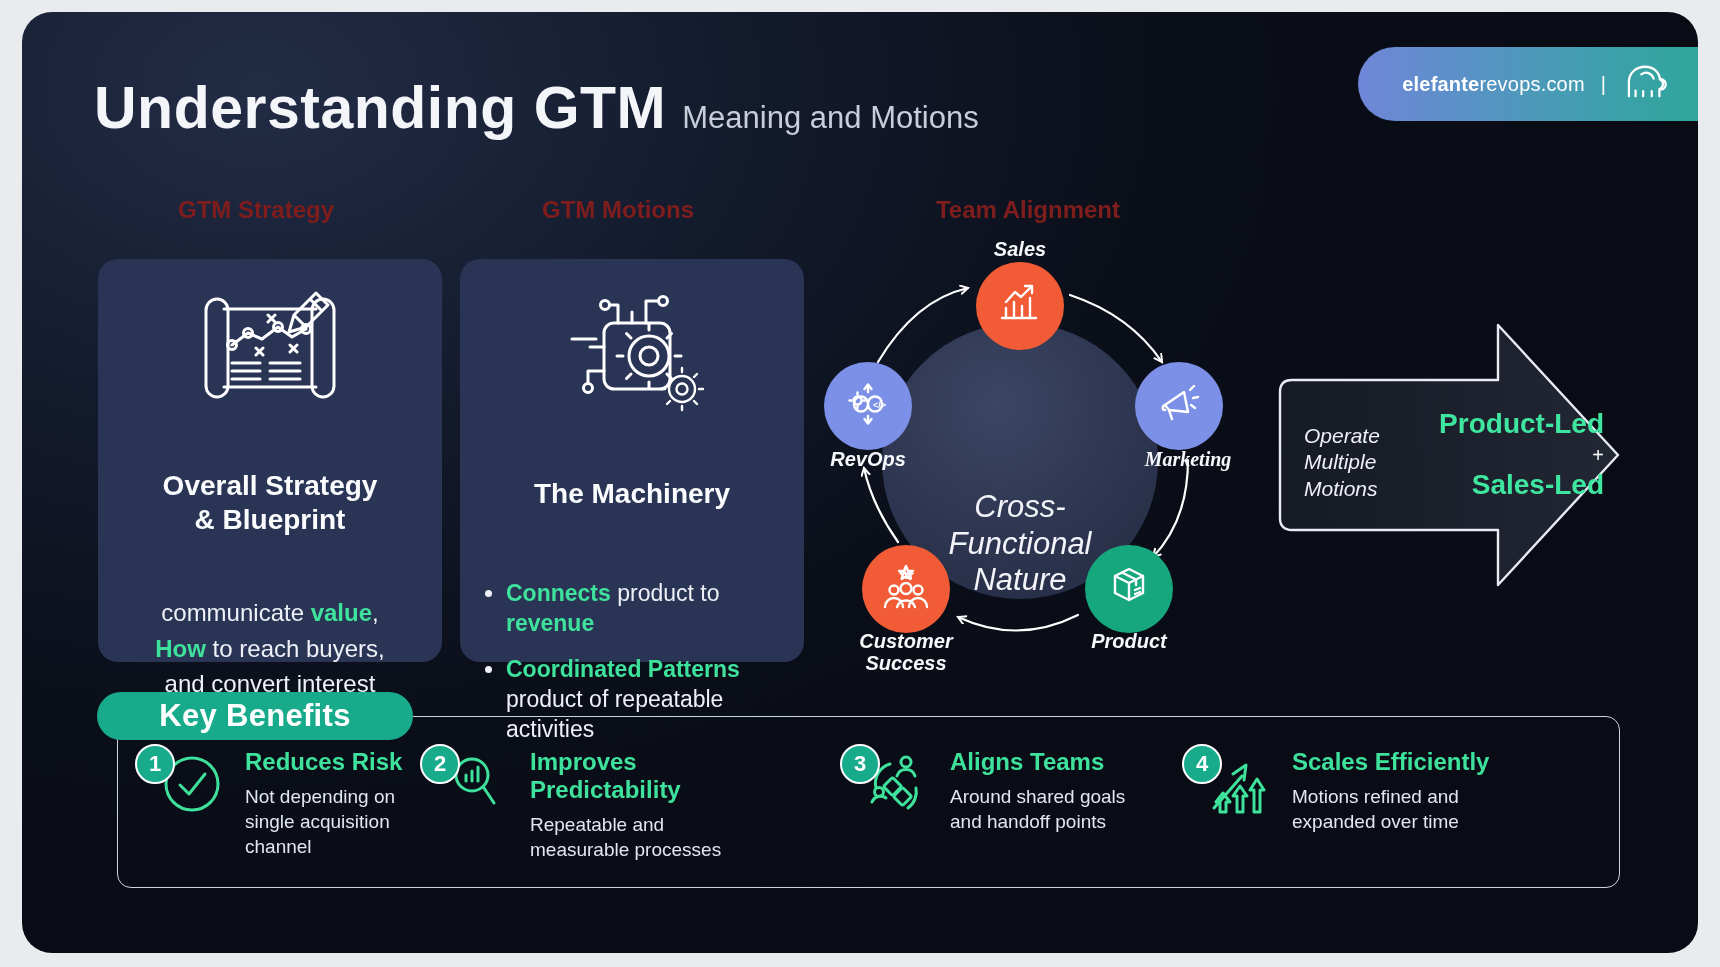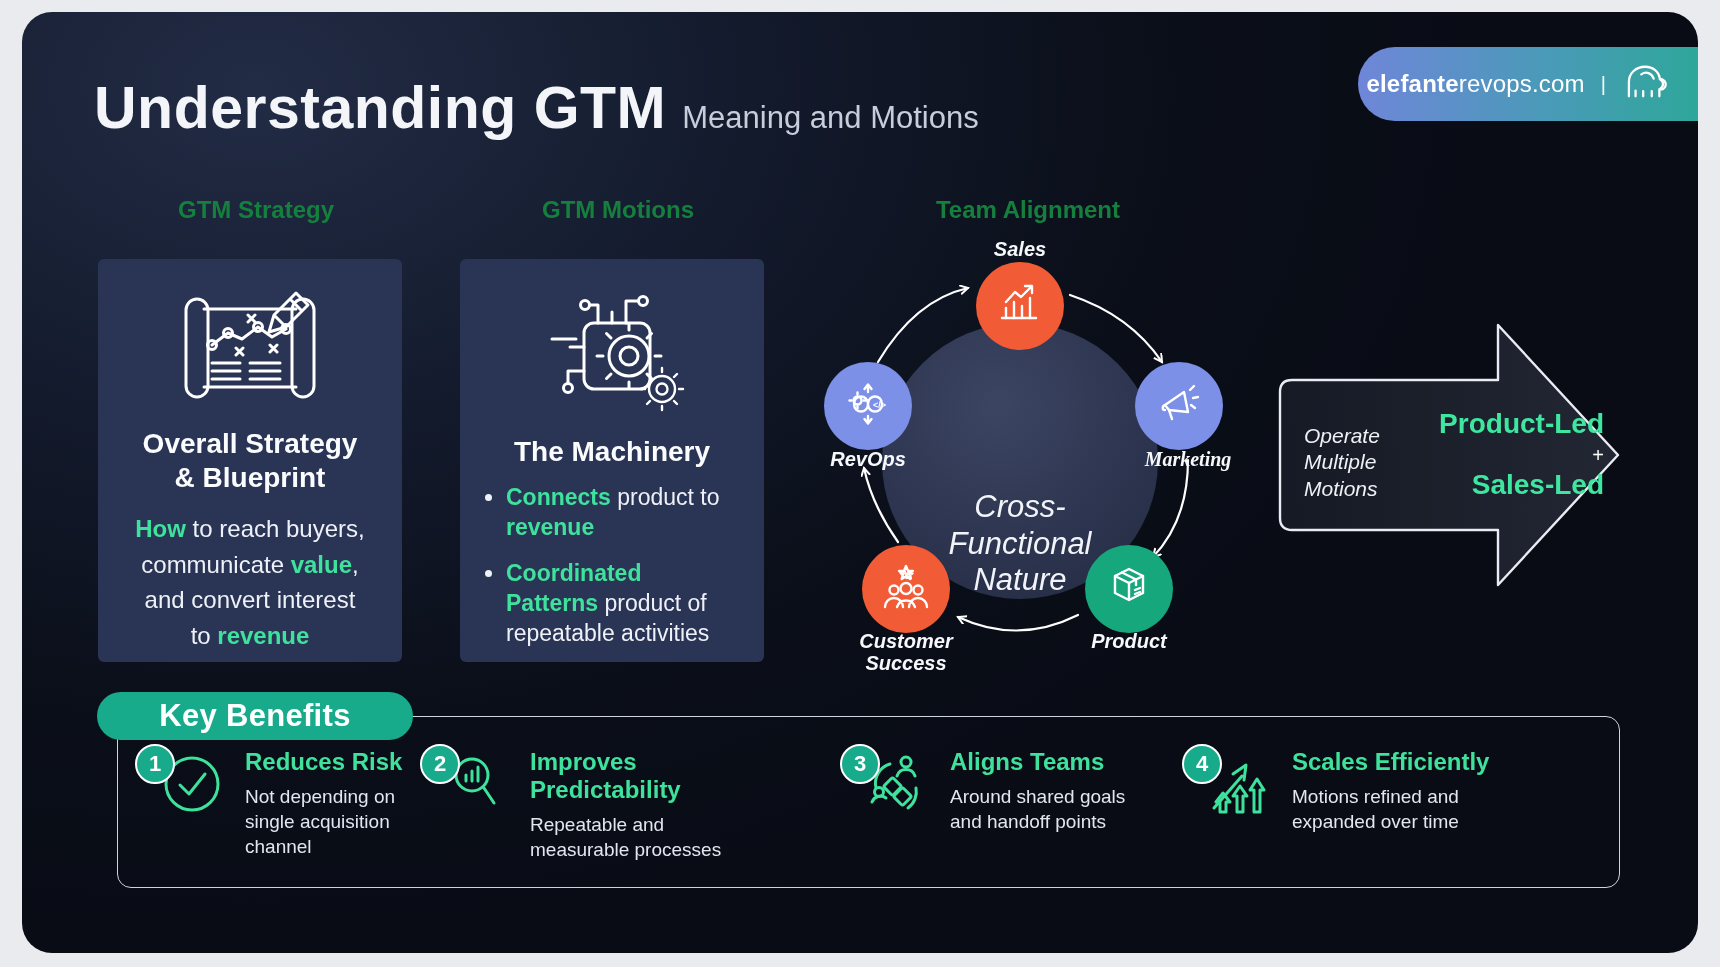--- a/index.html
+++ b/index.html
@@ -4,37 +4,37 @@
 <style>
   html,body{margin:0;padding:0;background:#e9ebef;}
   .stage{position:relative;width:1720px;height:967px;background:#e9ebef;overflow:hidden;
          font-family:"Liberation Sans","DejaVu Sans",sans-serif;color:#eef1f7;}
   .card{position:absolute;left:22px;top:12px;width:1676px;height:941px;border-radius:30px;
         background:radial-gradient(1300px 900px at 14% 8%, #222c45 0%, #131a2c 38%, #0a0e18 72%, #090c15 100%);}
   
   .logo-pill{position:absolute;left:1358px;top:47px;width:340px;height:74px;z-index:5;
              border-radius:37px 0 0 37px;background:linear-gradient(90deg,#6f86d9 0%,#4a9ab8 55%,#2ea79a 100%);
              display:flex;align-items:center;justify-content:flex-end;gap:14px;padding-right:26px;box-sizing:border-box;}
-  .logo-text{font-size:24px;color:#ffffff;letter-spacing:.2px;}
+  .logo-text{font-size:20px;color:#ffffff;letter-spacing:.2px;}
   .logo-text b{font-weight:700;}
   .logo-divider{color:#ffffff;font-size:20px;margin:0 2px;}
   .title-wrap{position:absolute;left:94px;top:74px;display:flex;align-items:baseline;gap:16px;}
   .main-title{font-size:59px;font-weight:700;color:#f3f5f9;letter-spacing:.5px;}
   .sub-title{font-size:31px;font-weight:400;color:#c7cdda;}
   
-  .col-header{position:absolute;top:196px;font-size:24px;font-weight:700;color:#15803d;text-align:center;}
-  
-  .info-card{position:absolute;top:259px;width:304px;height:403px;border-radius:6px;background:#2a3455;
-             box-sizing:border-box;display:flex;flex-direction:column;align-items:center;}
+  .col-header{position:absolute;top:196px;font-size:24px;font-weight:700;color:#7f1d1d;text-align:center;}
+  
+  .info-card{position:absolute;top:259px;width:344px;height:403px;border-radius:20px;background:#2a3455;
+             box-sizing:border-box;display:flex;flex-direction:column;align-items:center;gap:42px;}
   .info-card .icon-area{margin-top:26px;}
   .card-title{font-size:28px;font-weight:700;color:#fbfcfe;text-align:center;line-height:1.22;margin-top:14px;}
   .card-body{font-size:24px;color:#eef1f7;text-align:center;line-height:1.48;margin-top:16px;}
   .hl{color:#3ee29c;font-weight:700;}
   .bullets{margin:14px 0 0 0;padding:0 26px 0 46px;font-size:23px;line-height:1.3;color:#eef1f7;text-align:left;}
-  .bullets li{margin-bottom:16px;}
+  .bullets li{margin-bottom:16px;margin-top:12px;}
   
   .center-circle{position:absolute;left:882px;top:323px;width:276px;height:276px;border-radius:50%;
                  background:radial-gradient(circle at 42% 30%, #3c4562 0%, #2d3550 55%, #232a42 100%);
                  display:flex;align-items:flex-end;justify-content:center;text-align:center;}
   .center-text{font-style:italic;font-size:31px;font-weight:500;color:#f2f4f9;line-height:1.18;}
   .node{position:absolute;width:88px;height:88px;border-radius:50%;display:flex;align-items:center;justify-content:center;}
   .node.orange{background:#f15b35;}
   .node.blue{background:#7b90e6;}
   .node.green{background:#17a77d;}
   .node-label{position:absolute;font-size:20px;font-weight:700;font-style:italic;color:#f6f8fb;text-align:center;line-height:1.1;}
@@ -105,22 +105,22 @@
         <path class="st" d="M62 63 l7 7 M69 63 l-7 7 M96 60 l7 7 M103 60 l-7 7 M74 30 l7 7 M81 30 l-7 7"></path>
         <path class="st" d="M38 78 H66 M38 86 H66 M38 94 H66 M76 78 H106 M76 86 H106 M76 94 H106"></path>
         <path class="st" d="M100 30 L122 8 L134 20 L112 42 Z M100 30 L95 47 L112 42 M116 14 L128 26"></path>
       </svg>
     </div>
     <div class="card-title">
       <div>Overall Strategy</div>
       <div>&amp; Blueprint</div>
     </div>
     <div class="card-body">
+      <div><span>communicate </span><span class="hl">value</span><span>,</span></div>
       <div><span class="hl">How</span><span> to reach buyers,</span></div>
-      <div><span>communicate </span><span class="hl">value</span><span>,</span></div>
       <div><span>and convert interest</span></div>
       <div><span>to </span><span class="hl">revenue</span></div>
     </div>
   </div>
 
   <div class="info-card" style="left:460px;">
     <div class="icon-area">
       <svg width="160" height="132" viewBox="0 0 160 132">
         <rect class="st" x="52" y="38" width="66" height="66" rx="10"></rect>
         <circle class="st" cx="97" cy="71" r="20"></circle>

